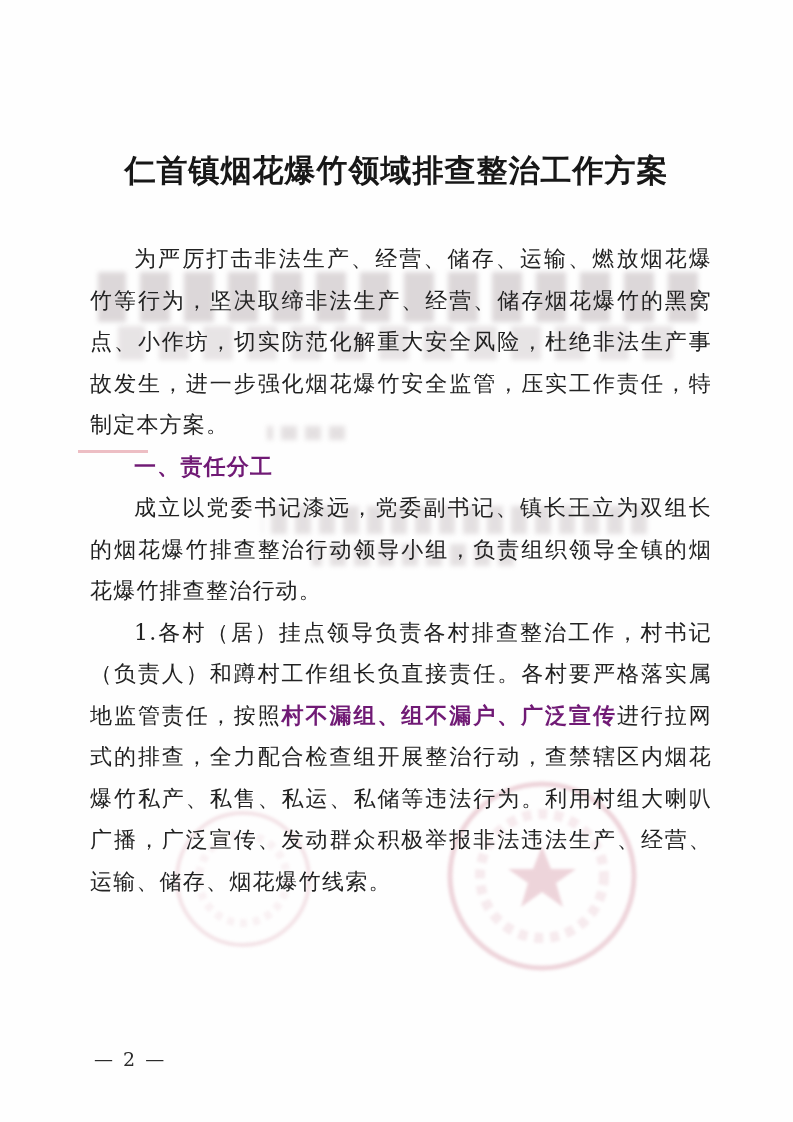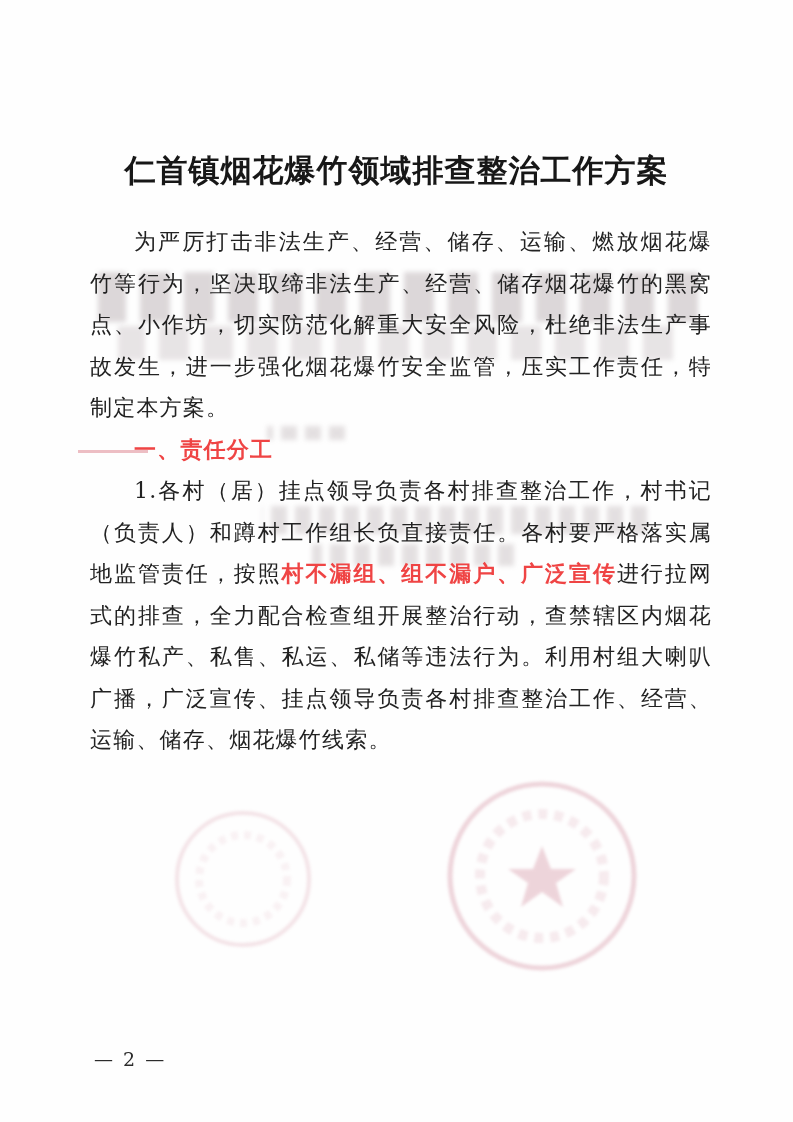--- a/index.html
+++ b/index.html
@@ -14,34 +14,34 @@
   
   .text-layer{position:relative;z-index:2;}
   .doc-title{
     position:absolute;top:150px;left:0;width:793px;
     text-align:center;
     font-size:31px;font-weight:bold;
     letter-spacing:1px;
     color:#171717;
   }
   .doc-body{
-    position:absolute;top:221px;left:90px;width:622px;
+    position:absolute;top:238px;left:90px;width:622px;
     font-size:22px;line-height:41.5px;
     letter-spacing:1.2px;
     text-align:justify;
   }
   .para{margin:0;text-indent:2em;color:#222;}
   .para.heading{
     font-family:"DejaVu Sans", sans-serif;
     font-weight:bold;color:#161616;
   }
   .para .b{
     font-weight:bold;
     font-family:"DejaVu Sans", sans-serif;
-    color:#ef4444;
+    color:#701a75;
   }
   .page-number{
     position:absolute;left:94px;top:1048px;
     font-size:19px;letter-spacing:2px;color:#2b2b2b;
   }
   
   .artifact-layer{position:absolute;inset:0;z-index:1;}
   .ghost-row{
     position:absolute;
     filter:blur(2.5px);
@@ -99,19 +99,20 @@
   </div>
 
   <div class="text-layer">
 
     <div class="doc-title">仁首镇烟花爆竹领域排查整治工作方案</div>
 
     <div class="doc-body">
 
     <p class="para"><span>为严厉打击非法生产、经营、储存、运输、燃放烟花爆竹等行为，坚决取缔非法生产、经营、储存烟花爆竹的黑窝点、小作坊，切实防范化解重大安全风险，杜绝非法生产事故发生，进一步强化烟花爆竹安全监管，压实工作责任，特制定本方案。</span></p>
         <p class="para heading"><span class="b">一、责任分工</span></p>
-        <p class="para"><span>1.各村（居）挂点领导负责各村排查整治工作，村书记（负责人）和蹲村工作组长负直接责任。各村要严格落实属地监管责任，按照</span><span class="b">村不漏组、组不漏户、广泛宣传</span><span>进行拉网式的排查，全力配合检查组开展整治行动，查禁辖区内烟花爆竹私产、私售、私运、私储等违法行为。利用村组大喇叭广播，广泛宣传、挂点领导负责各村排查整治工作、经营、运输、储存、烟花爆竹线索。</span></p>
+        <p class="para"><span>成立以党委书记漆远，党委副书记、镇长王立为双组长的烟花爆竹排查整治行动领导小组，负责组织领导全镇的烟花爆竹排查整治行动。</span></p>
+        <p class="para"><span>1.各村（居）挂点领导负责各村排查整治工作，村书记（负责人）和蹲村工作组长负直接责任。各村要严格落实属地监管责任，按照</span><span class="b">村不漏组、组不漏户、广泛宣传</span><span>进行拉网式的排查，全力配合检查组开展整治行动，查禁辖区内烟花爆竹私产、私售、私运、私储等违法行为。利用村组大喇叭广播，广泛宣传、发动群众积极举报非法违法生产、经营、运输、储存、烟花爆竹线索。</span></p>
       </div>
 
     <div class="page-number">— 2 —</div>
   </div>
 
 </div>
 
 </body></html>

